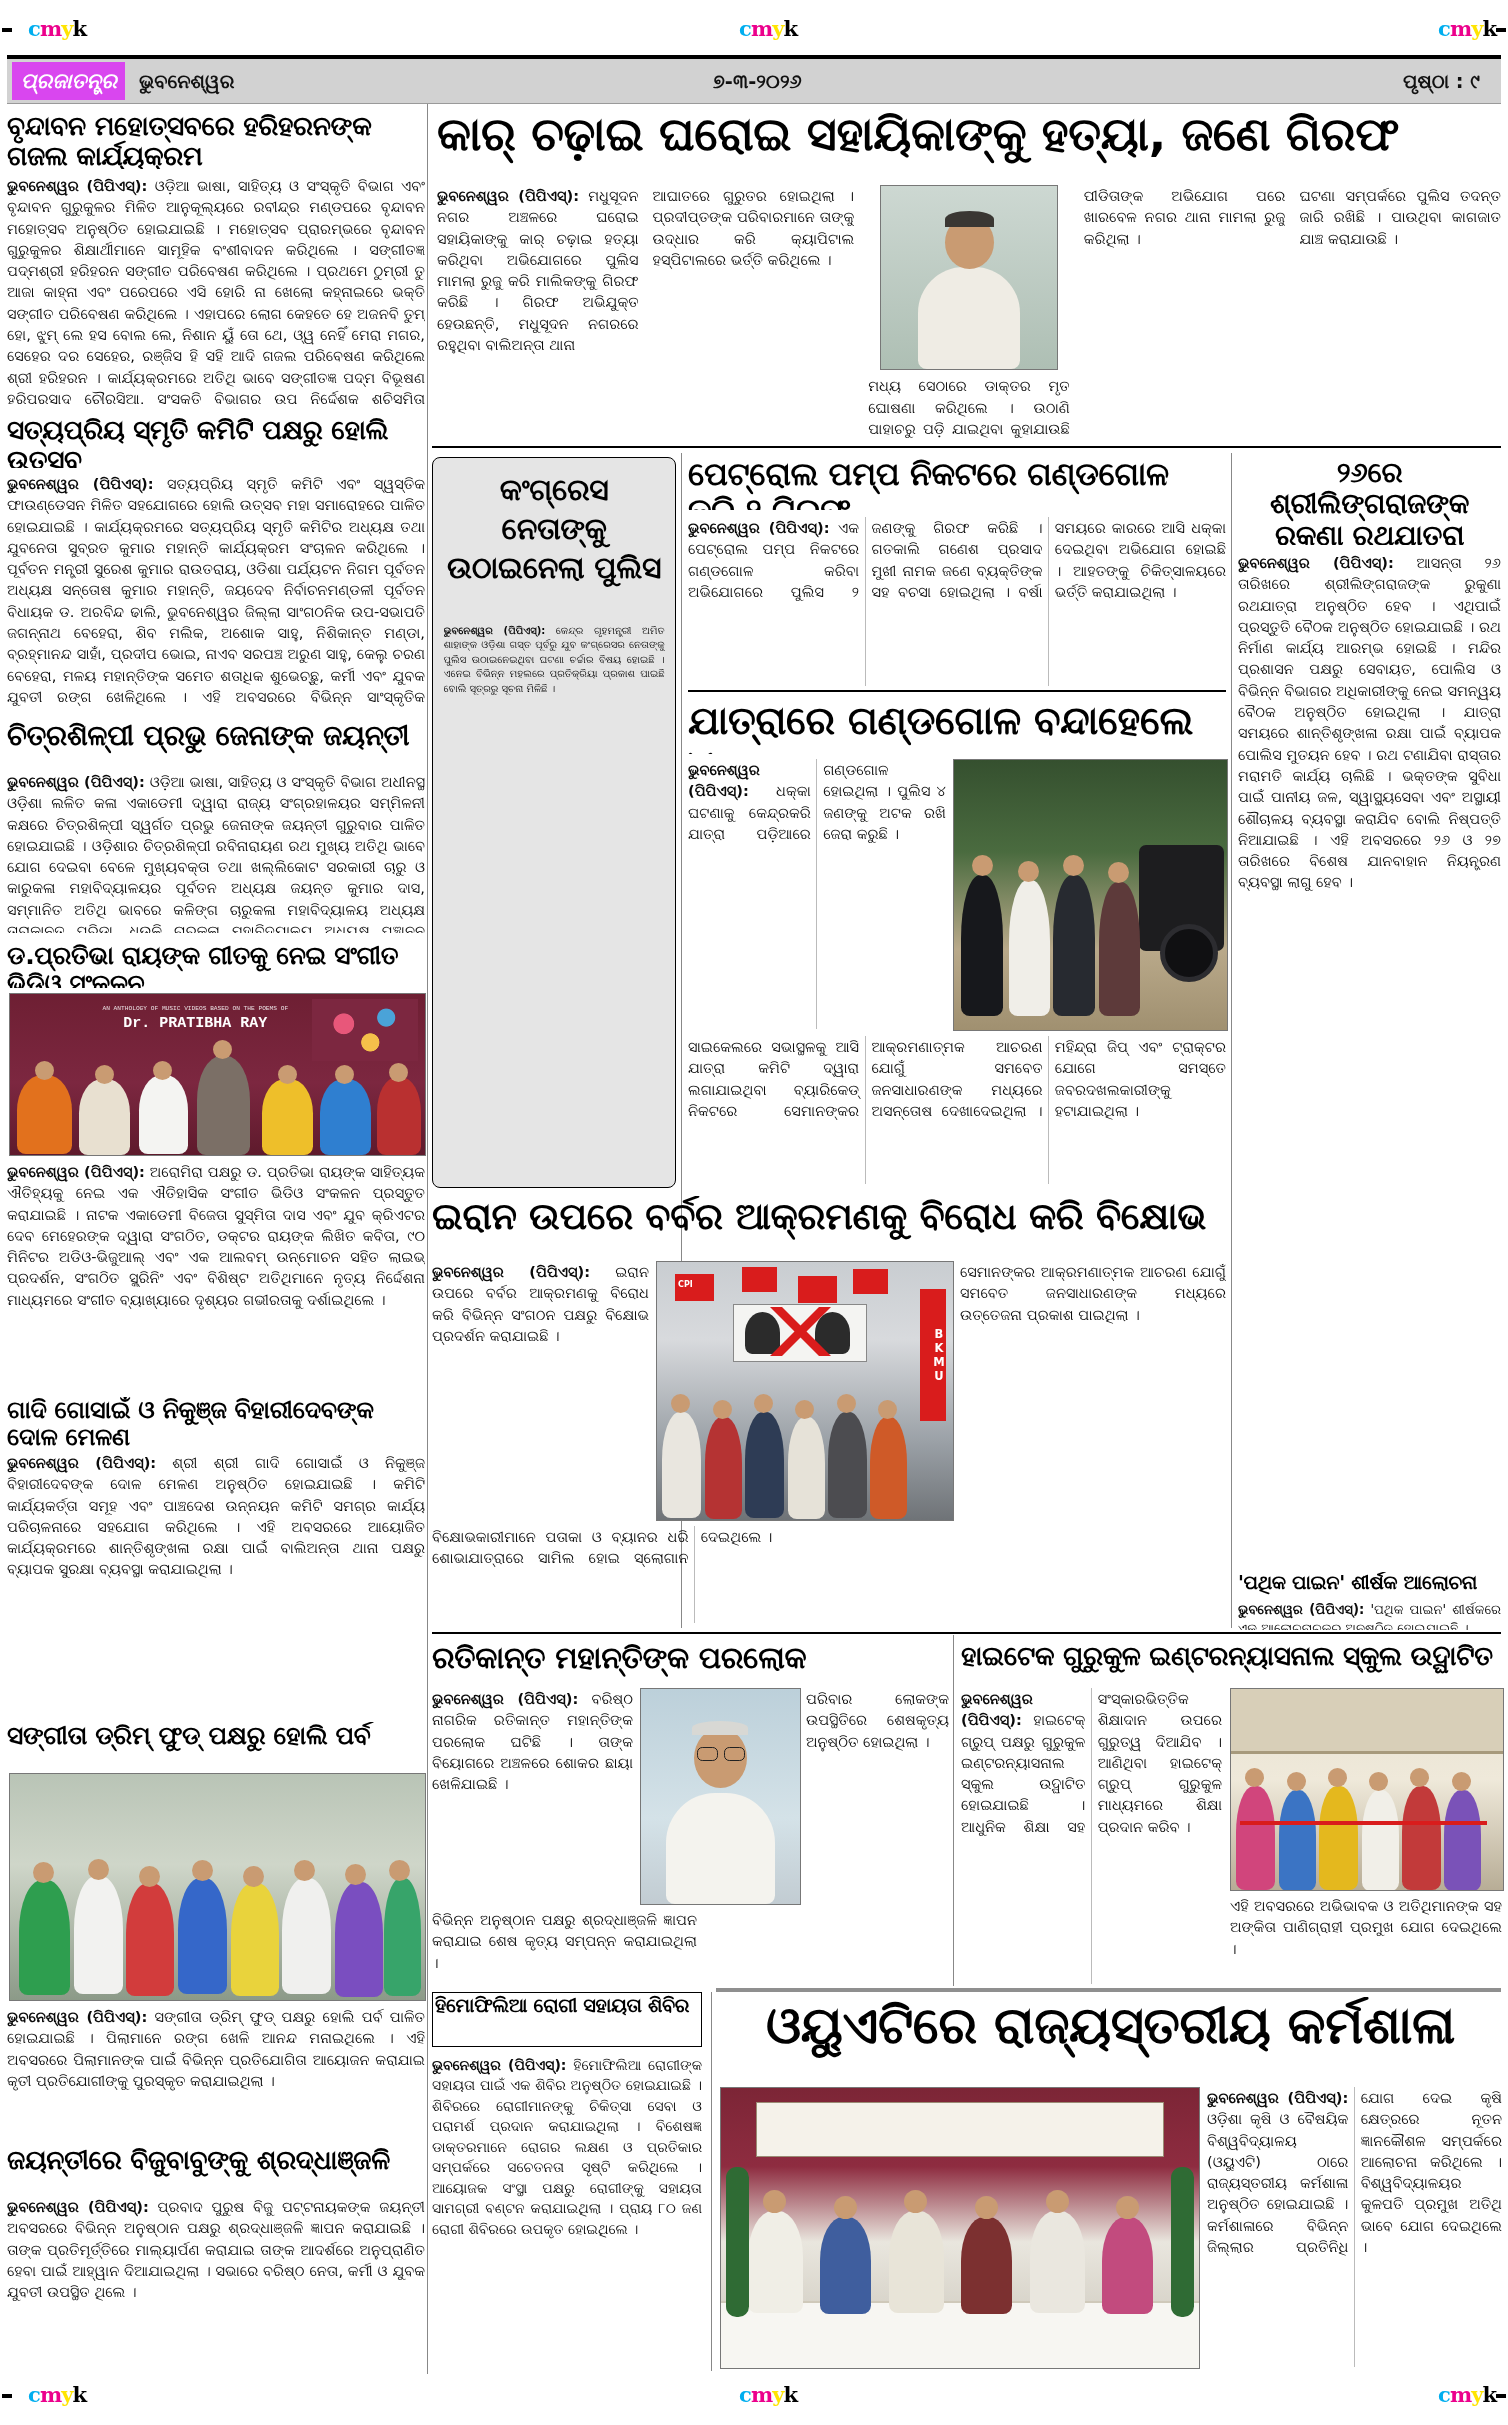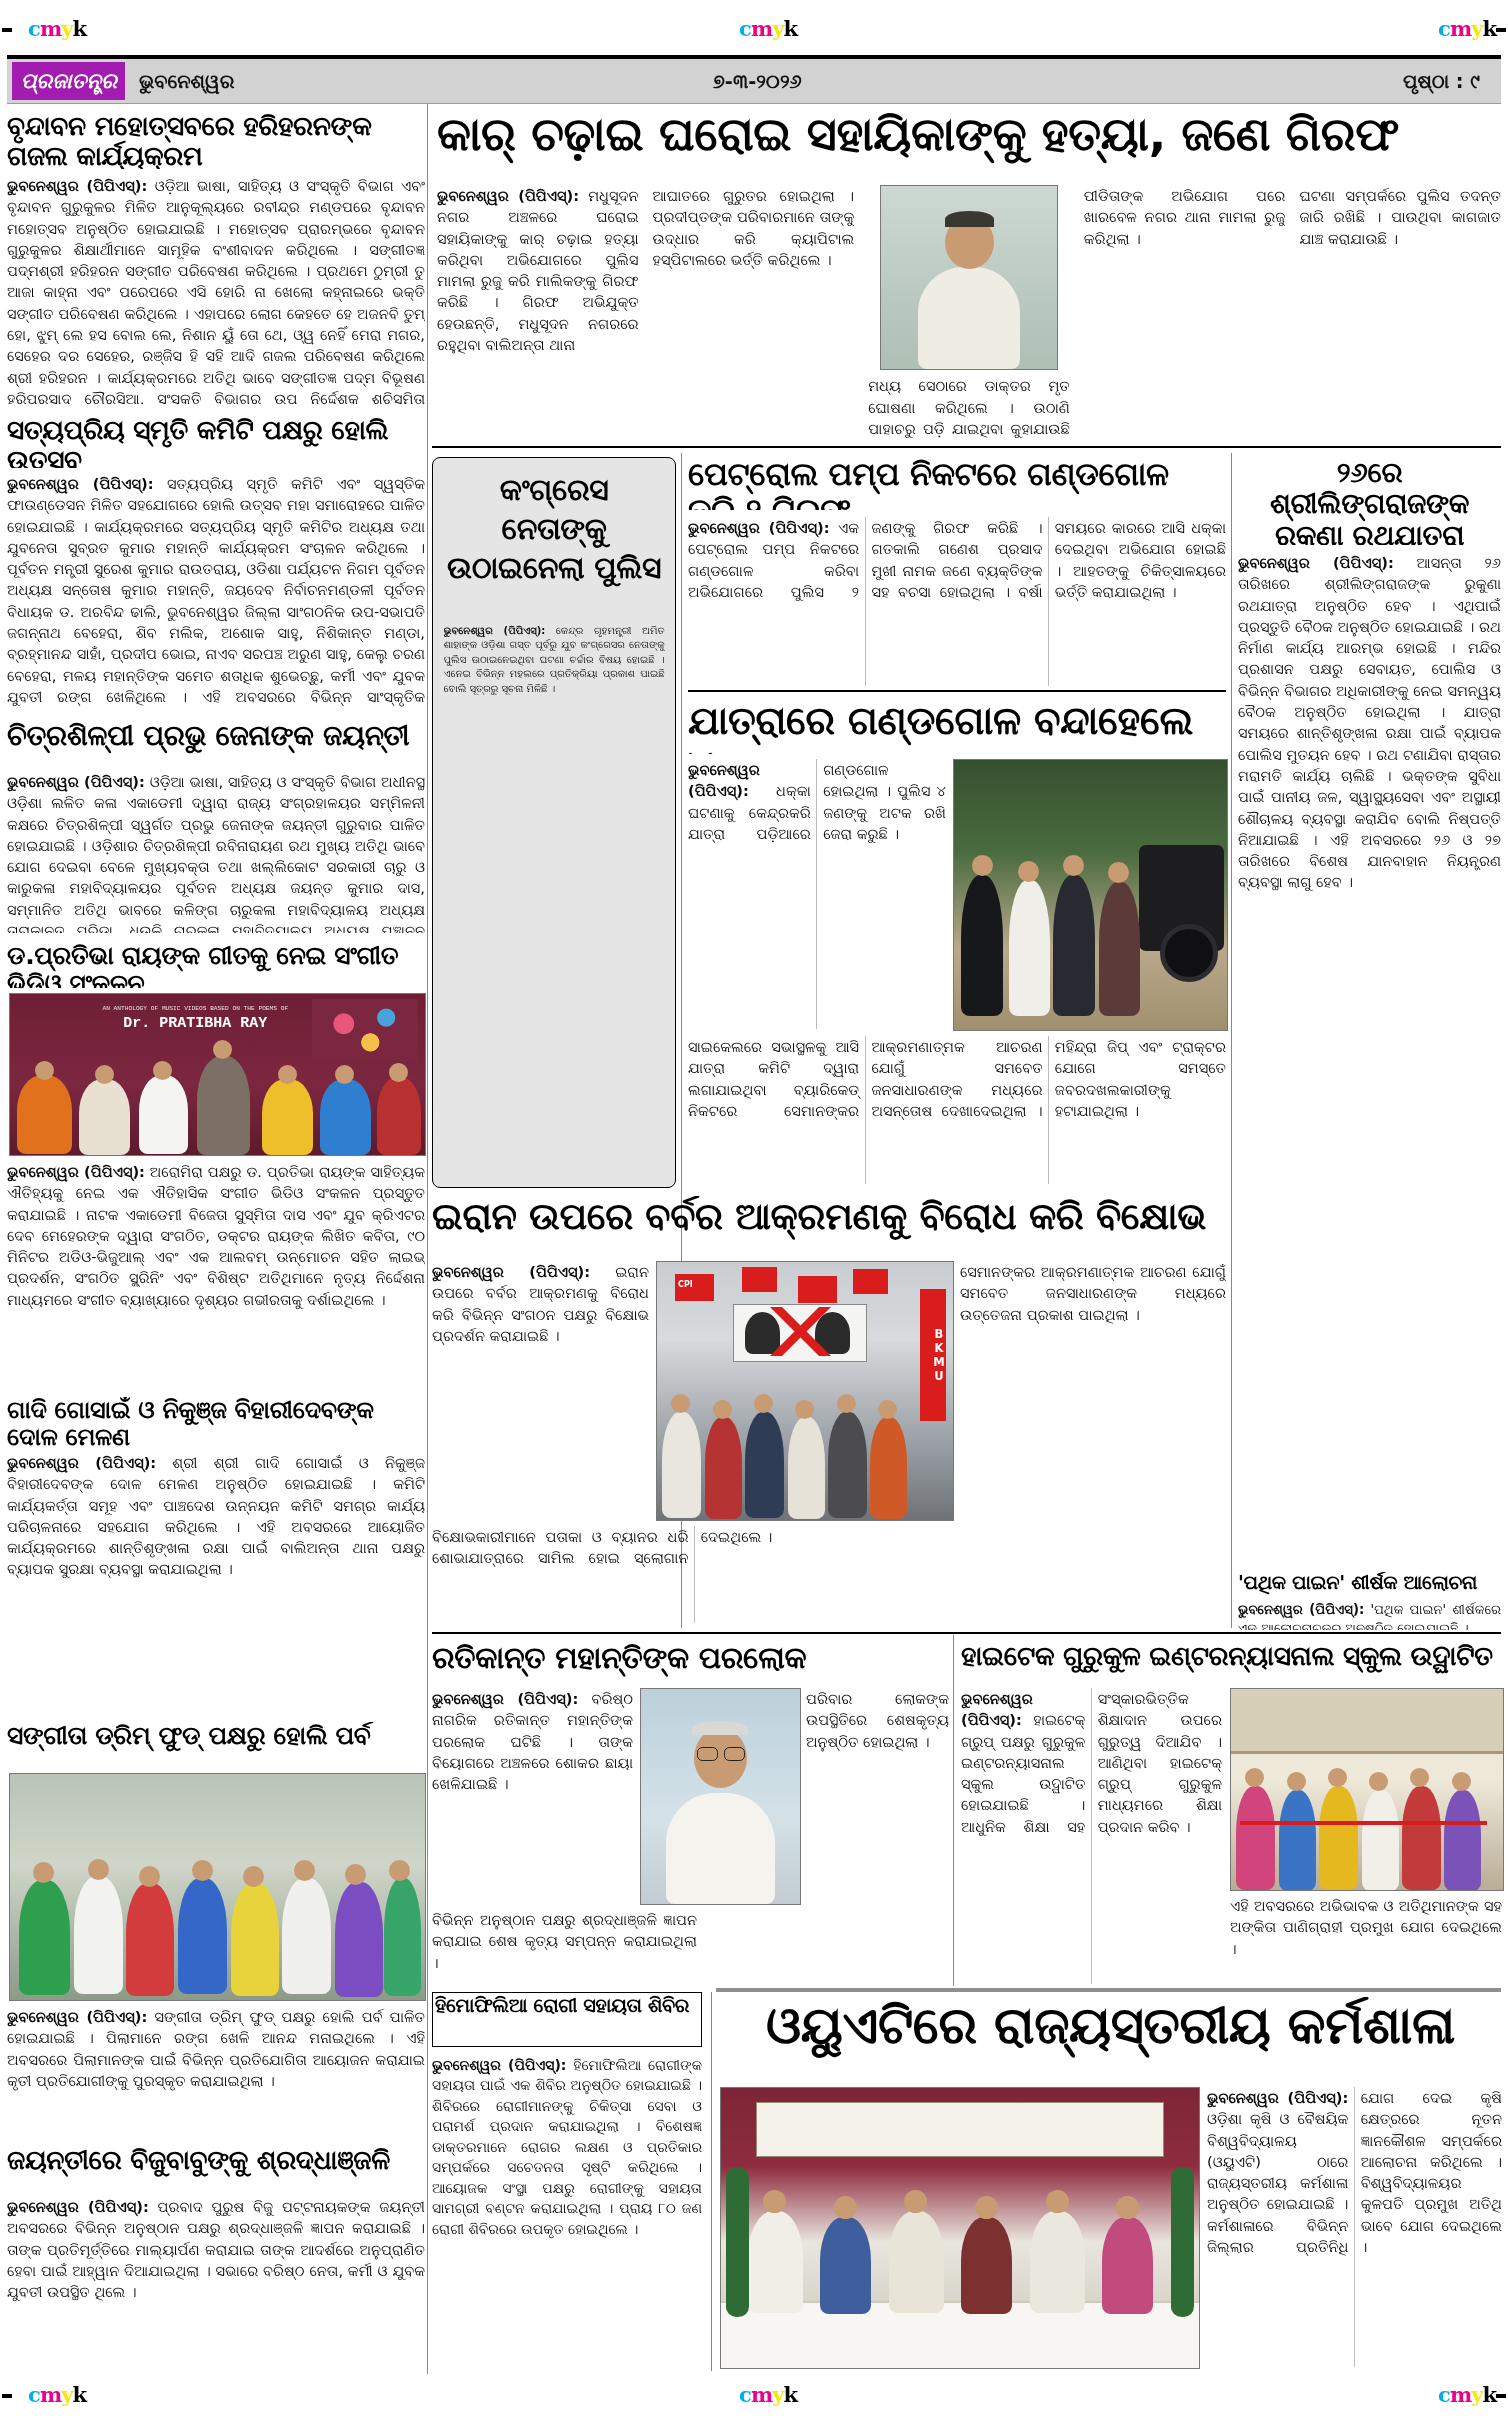--- a/index.html
+++ b/index.html
@@ -16,21 +16,21 @@
   .hr{position:absolute;height:1.8px;background:#000;}
   .hrg{position:absolute;height:3.5px;background:#8f8f8f;}
   .photo{position:absolute;overflow:hidden;border:0.9px solid #777;}
   .fig{position:absolute;border-radius:45% 45% 8.8px 8.8px;}
   .hd{position:absolute;border-radius:50%;background:#c99b72;}
   .cmykrow{position:absolute;left:0;width:100%;height:26.5px;}
   .cmyk{position:absolute;font-weight:bold;font-size:21px;font-family:"DejaVu Serif",serif;letter-spacing:-0.9px;}
   .regmark{position:absolute;background:#000;}
   #mast{position:absolute;left:7px;right:7px;top:55px;height:44px;background:#d2d2d2;
         border-top:4.4px solid #000;border-bottom:1.8px solid #9a9a9a;}
-  #mastlogo{position:absolute;left:5.3px;top:2.6px;bottom:2.6px;width:113px;background:#a21caf;color:#fff;
+  #mastlogo{position:absolute;left:5.3px;top:2.6px;bottom:2.6px;width:113px;background:#d946ef;color:#fff;
         display:flex;align-items:center;justify-content:center;font-weight:bold;font-size:21px;font-style:italic;}
   .mtxt{position:absolute;top:10.6px;font-weight:bold;font-size:19.4px;color:#111;}
   .graybox{position:absolute;background:#e5e5e5;border:1.8px solid #000;border-radius:8px;padding:12.3px 10.6px;overflow:hidden;}
   .banner{position:absolute;color:#fff;text-align:center;font-family:Liberation Mono, monospace;}
   .flag{position:absolute;background:#d91c1c;}
   .vtext{writing-mode:vertical-rl;text-orientation:upright;color:#fff;font-weight:bold;}
 </style>
 </head>
 <body>
 

